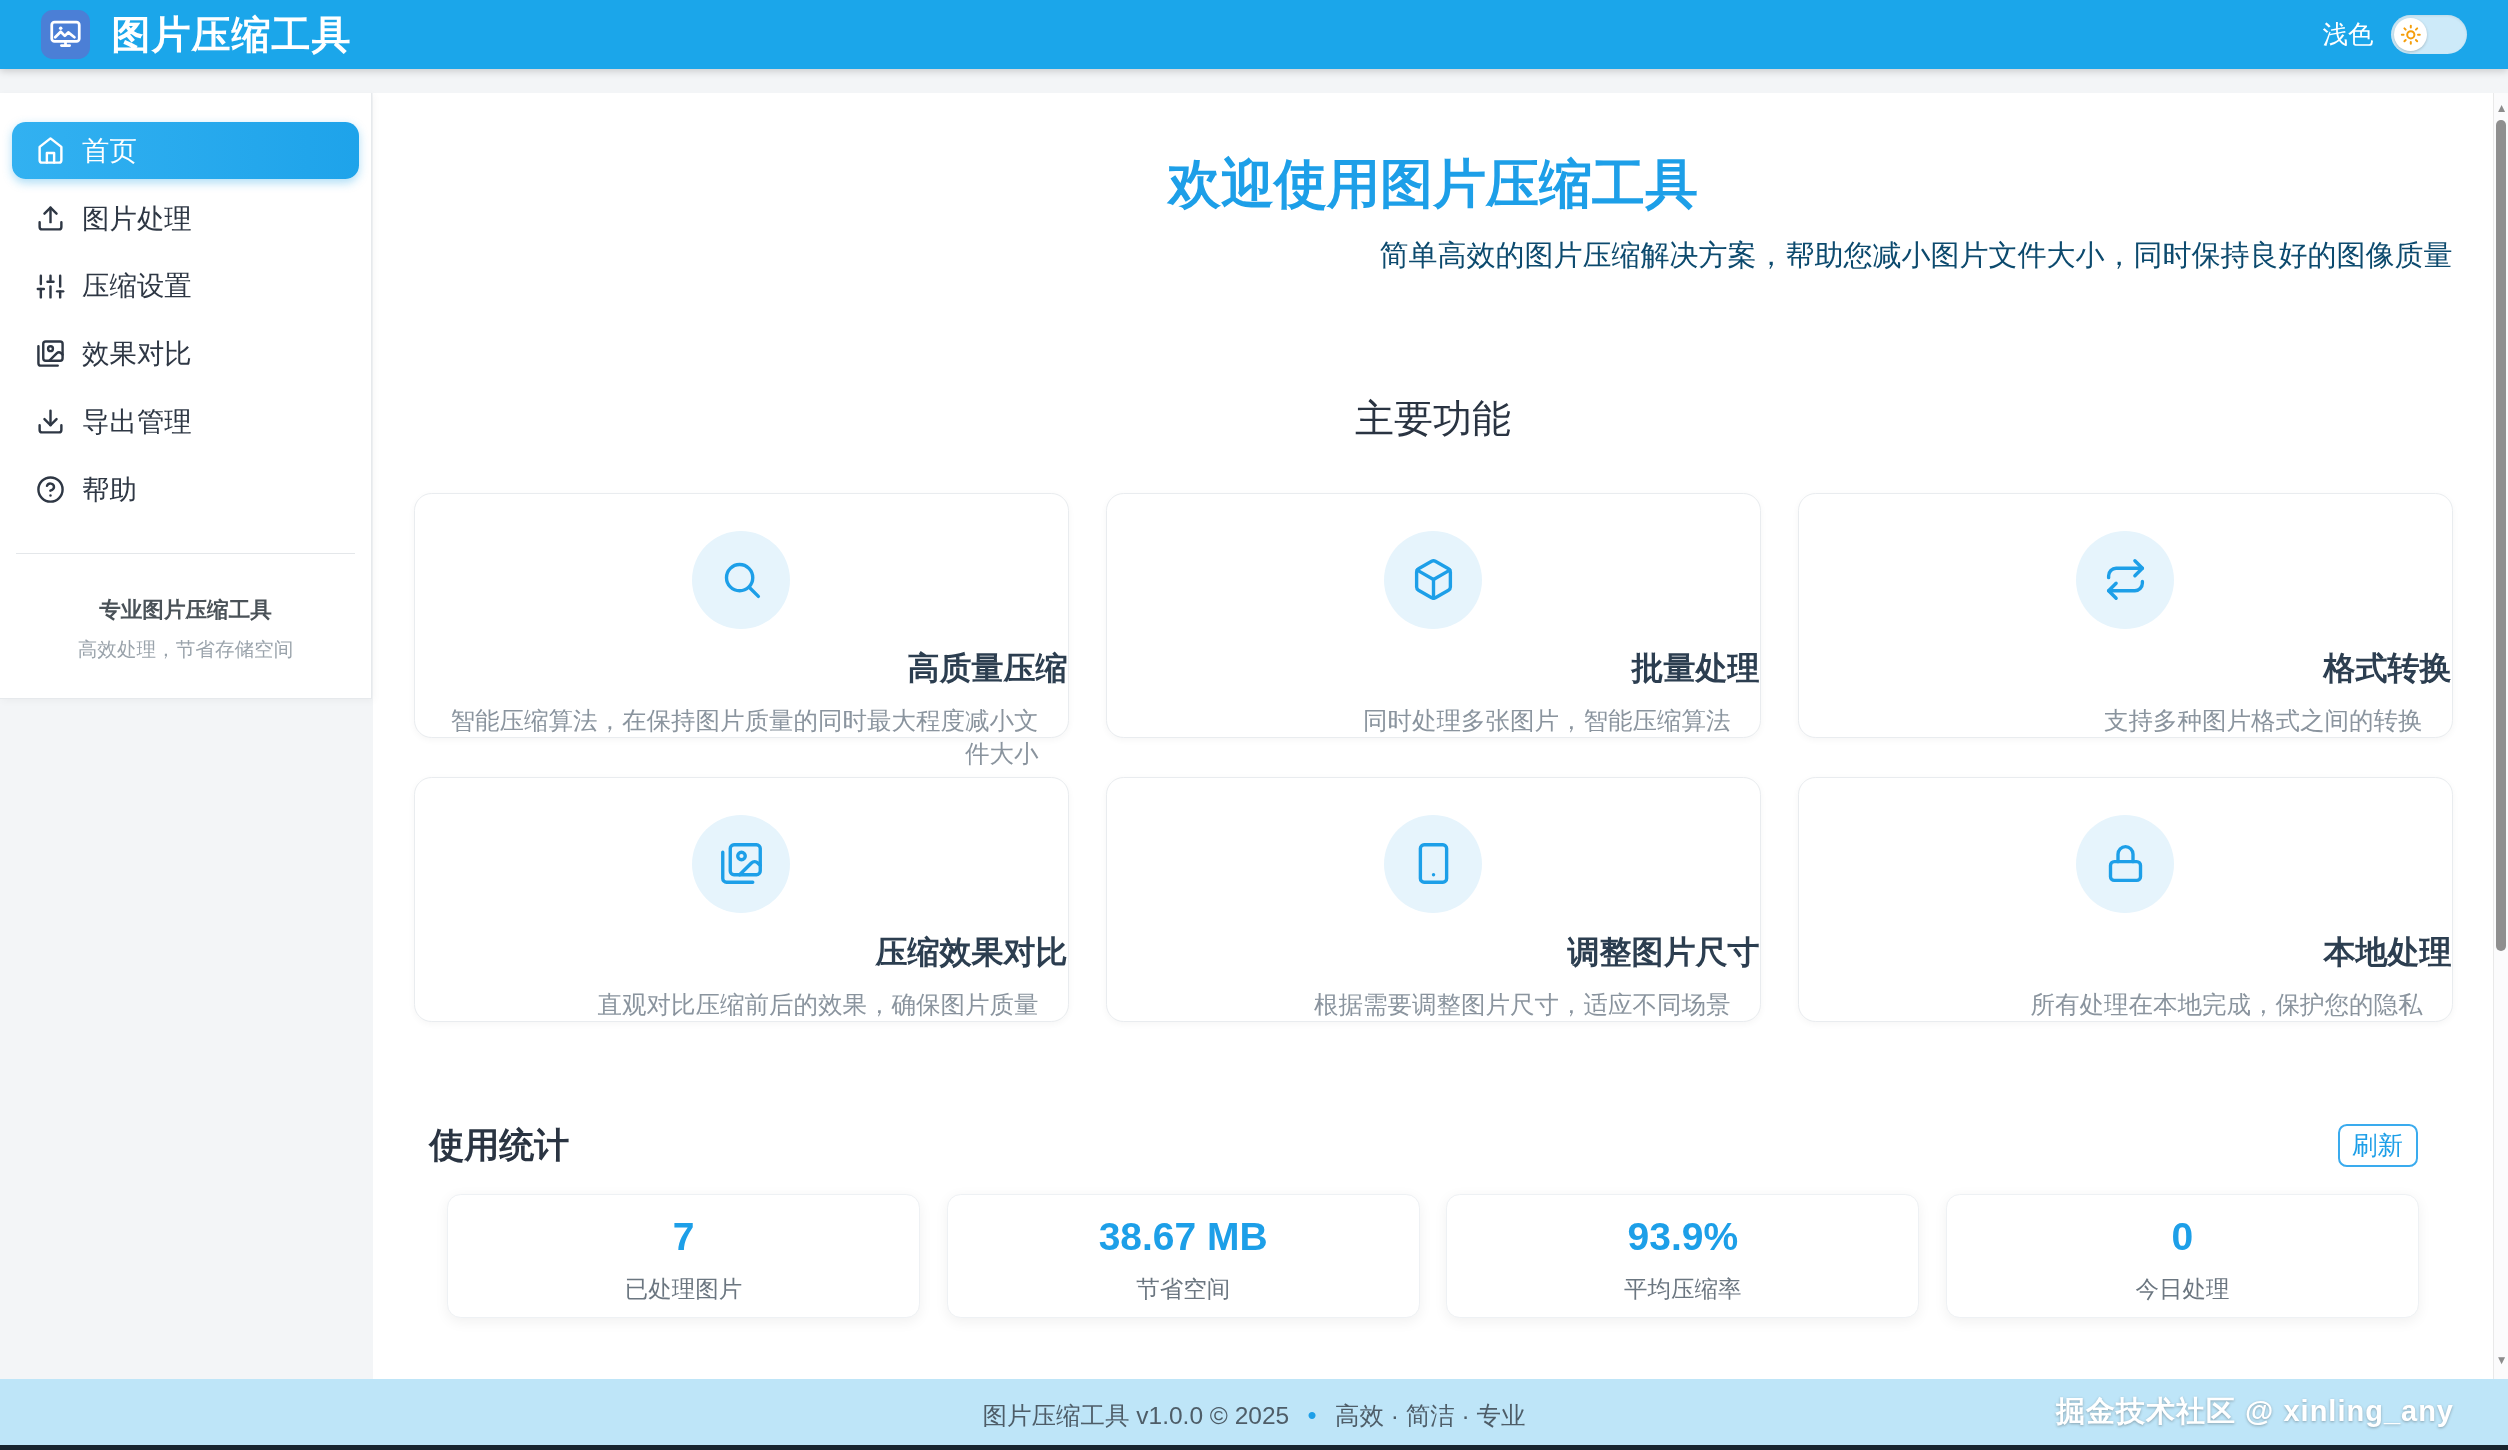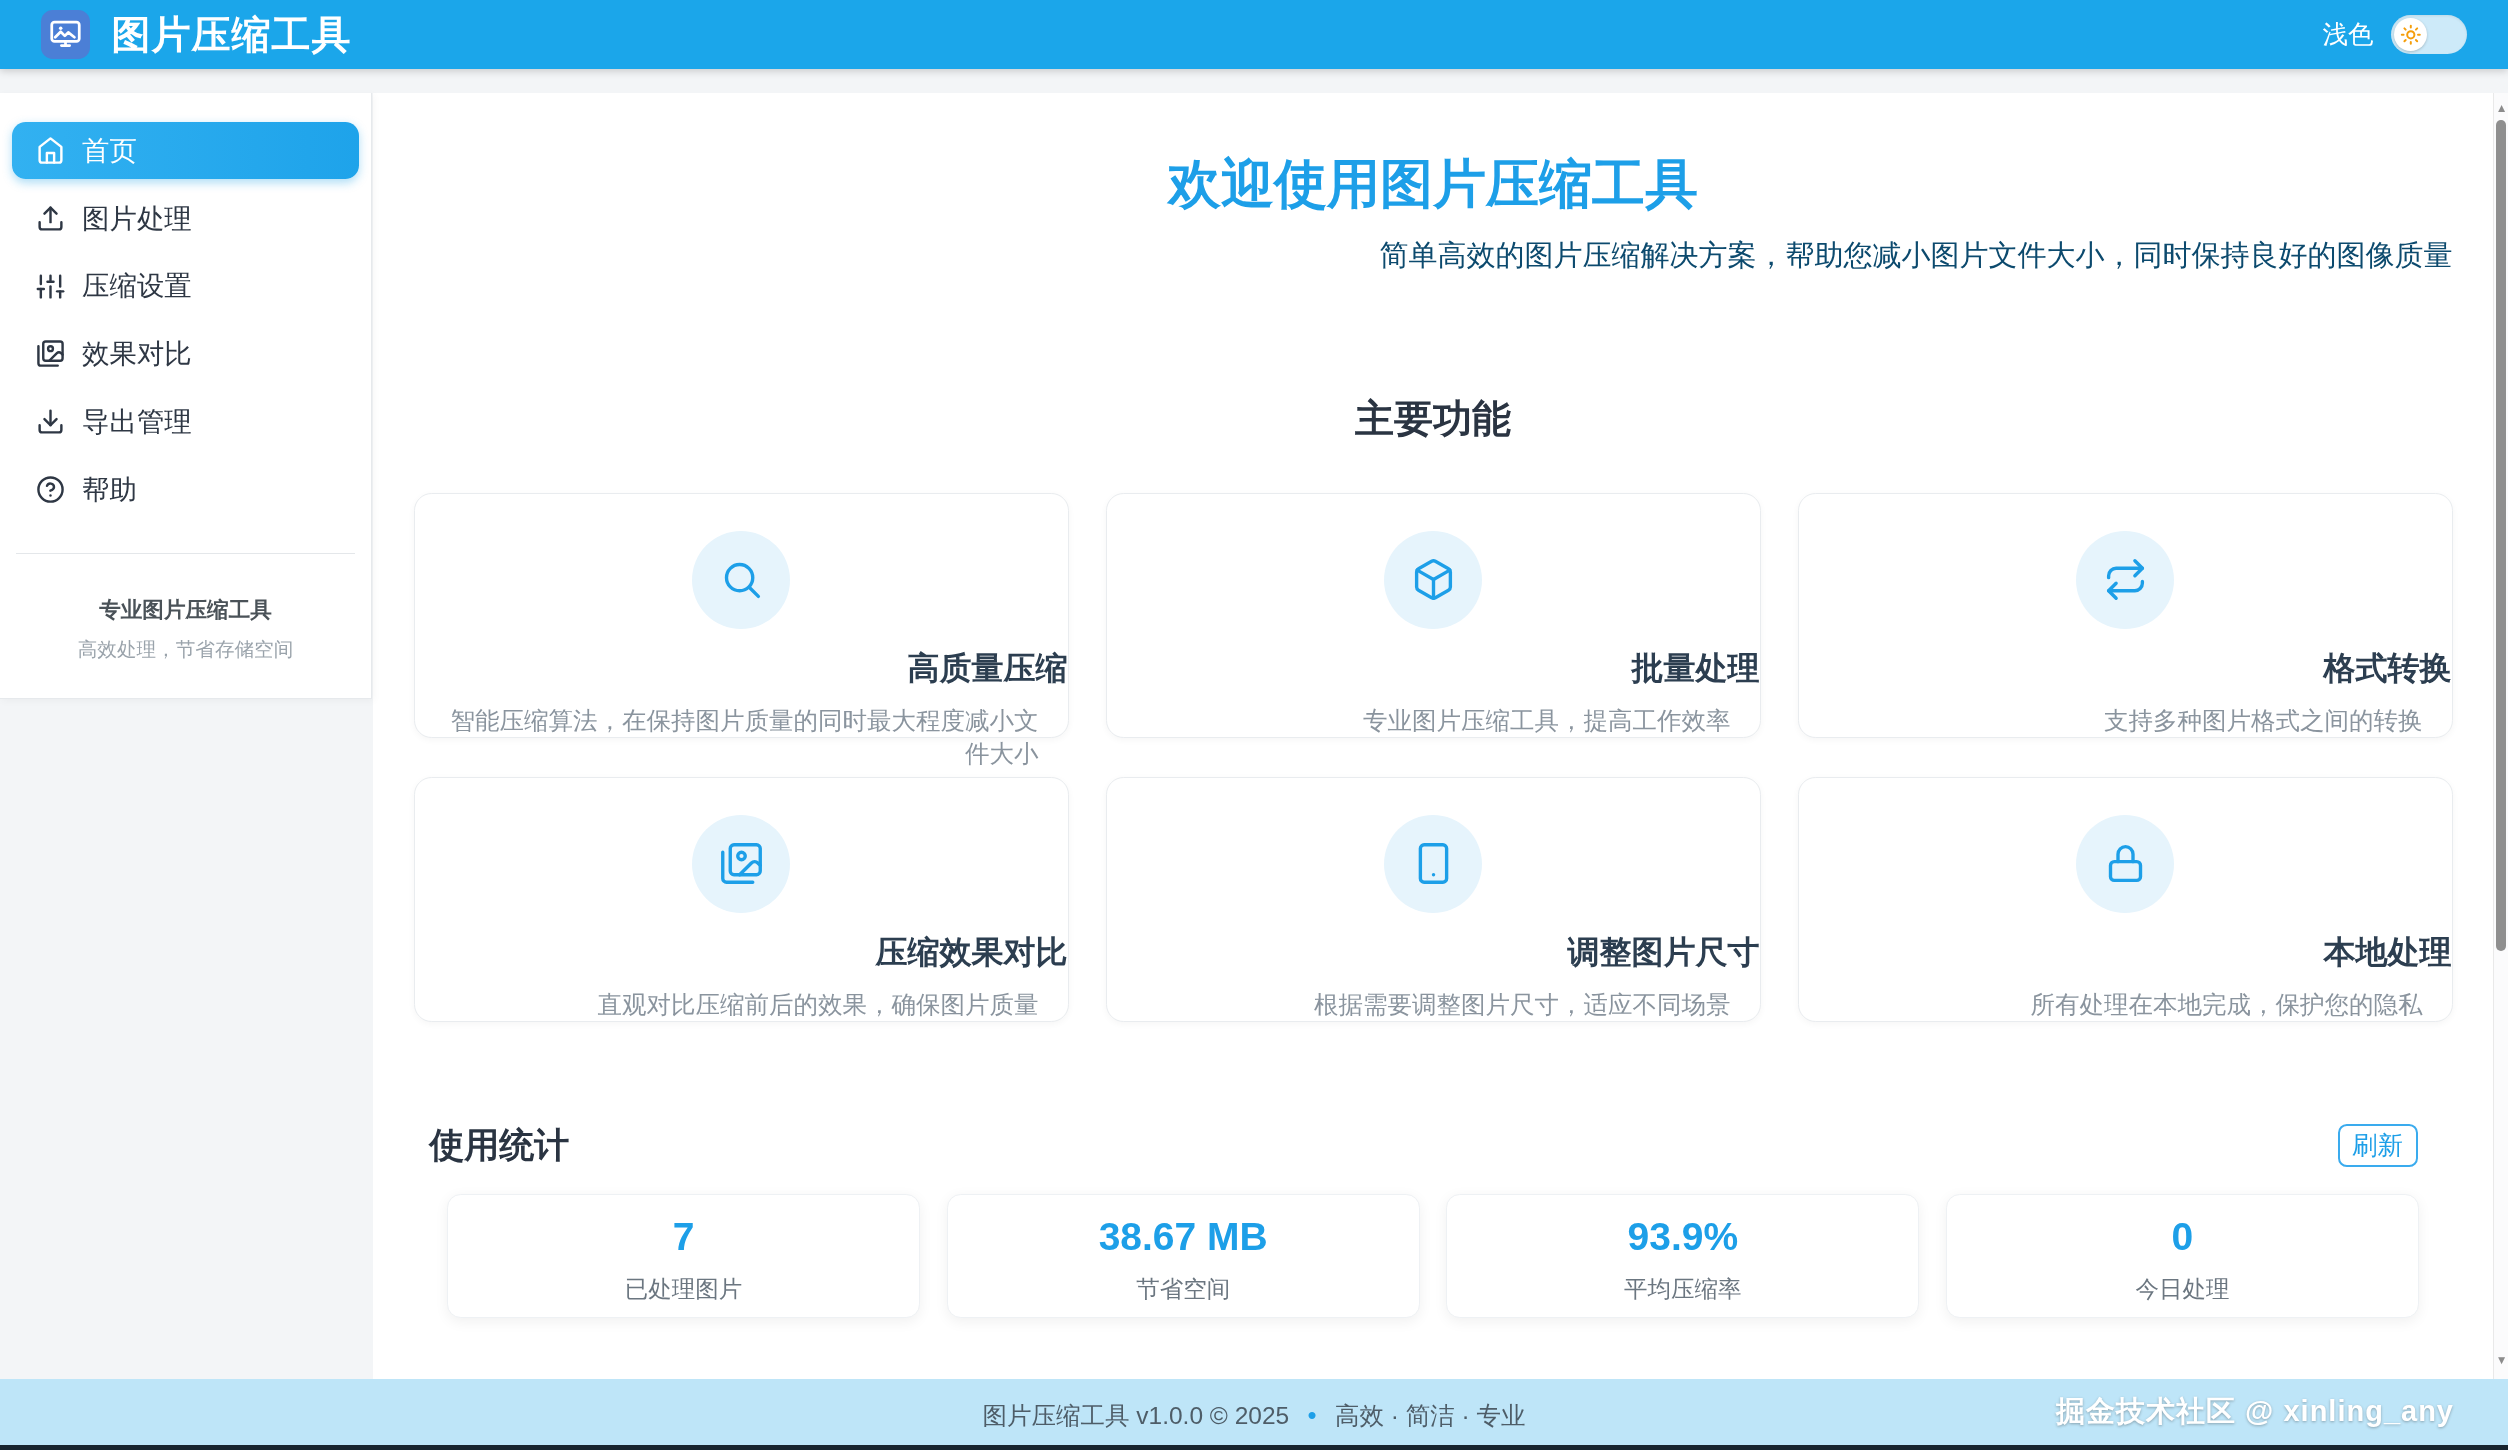--- a/index.html
+++ b/index.html
@@ -61,21 +61,21 @@
   .main {
     position:absolute; left:373px; top:93px; width:2120px; height:1286px;
     background:#fff; overflow:hidden;
   }
   .container { width:2039px; margin:0 auto; }
   .welcome-title {
     margin-top:61px; text-align:center; font-size:53px; font-weight:bold;
     color:#1d9fe8; line-height:1.15;
   }
   .welcome-sub { margin-top:21px; text-align:right; font-size:29px; color:#0c4a6e; }
-  .features-heading { margin-top:116px; text-align:center; font-size:39px; font-weight:bold; color:#2a3442; }
+  .features-heading { margin-top:116px; text-align:center; font-size:39px; font-weight:normal; color:#2a3442; }
   .features-grid {
     margin-top:47px; display:grid; grid-template-columns:repeat(3,1fr);
     column-gap:37px; row-gap:39px;
   }
   .feature-card {
     height:245px; background:#fff; border:1px solid #e9ecef; border-radius:17.6px;
     box-shadow:0 2px 7.8px rgba(0,0,0,.04); text-align:right; padding-top:37px;
     cursor:pointer;
   }
   .feature-icon-circle {
@@ -284,21 +284,21 @@
         <div class="feature-icon-circle">
           <span>
             <svg width="45" height="45" viewBox="0 0 24 24" fill="none" stroke="currentColor" stroke-width="1.8" stroke-linecap="round" stroke-linejoin="round">
               <path d="M21 8a2 2 0 0 0-1-1.73l-7-4a2 2 0 0 0-2 0l-7 4A2 2 0 0 0 3 8v8a2 2 0 0 0 1 1.73l7 4a2 2 0 0 0 2 0l7-4A2 2 0 0 0 21 16Z"></path>
               <path d="m3.3 7 8.7 5 8.7-5"></path>
                 <path d="M12 22V12"></path>
             </svg>
           </span>
         </div>
         <div class="feature-title">批量处理</div>
-        <div class="feature-desc">专业图片压缩工具，提高工作效率</div>
+        <div class="feature-desc">同时处理多张图片，智能压缩算法</div>
       </div>
 
       <div class="feature-card">
         <div class="feature-icon-circle">
           <span>
             <svg width="45" height="45" viewBox="0 0 24 24" fill="none" stroke="currentColor" stroke-width="1.8" stroke-linecap="round" stroke-linejoin="round">
               <path d="m17 2 4 4-4 4"></path>
                 <path d="M3 11v-1a4 4 0 0 1 4-4h14"></path>
               <path d="m7 22-4-4 4-4"></path>
                 <path d="M21 13v1a4 4 0 0 1-4 4H3"></path>

